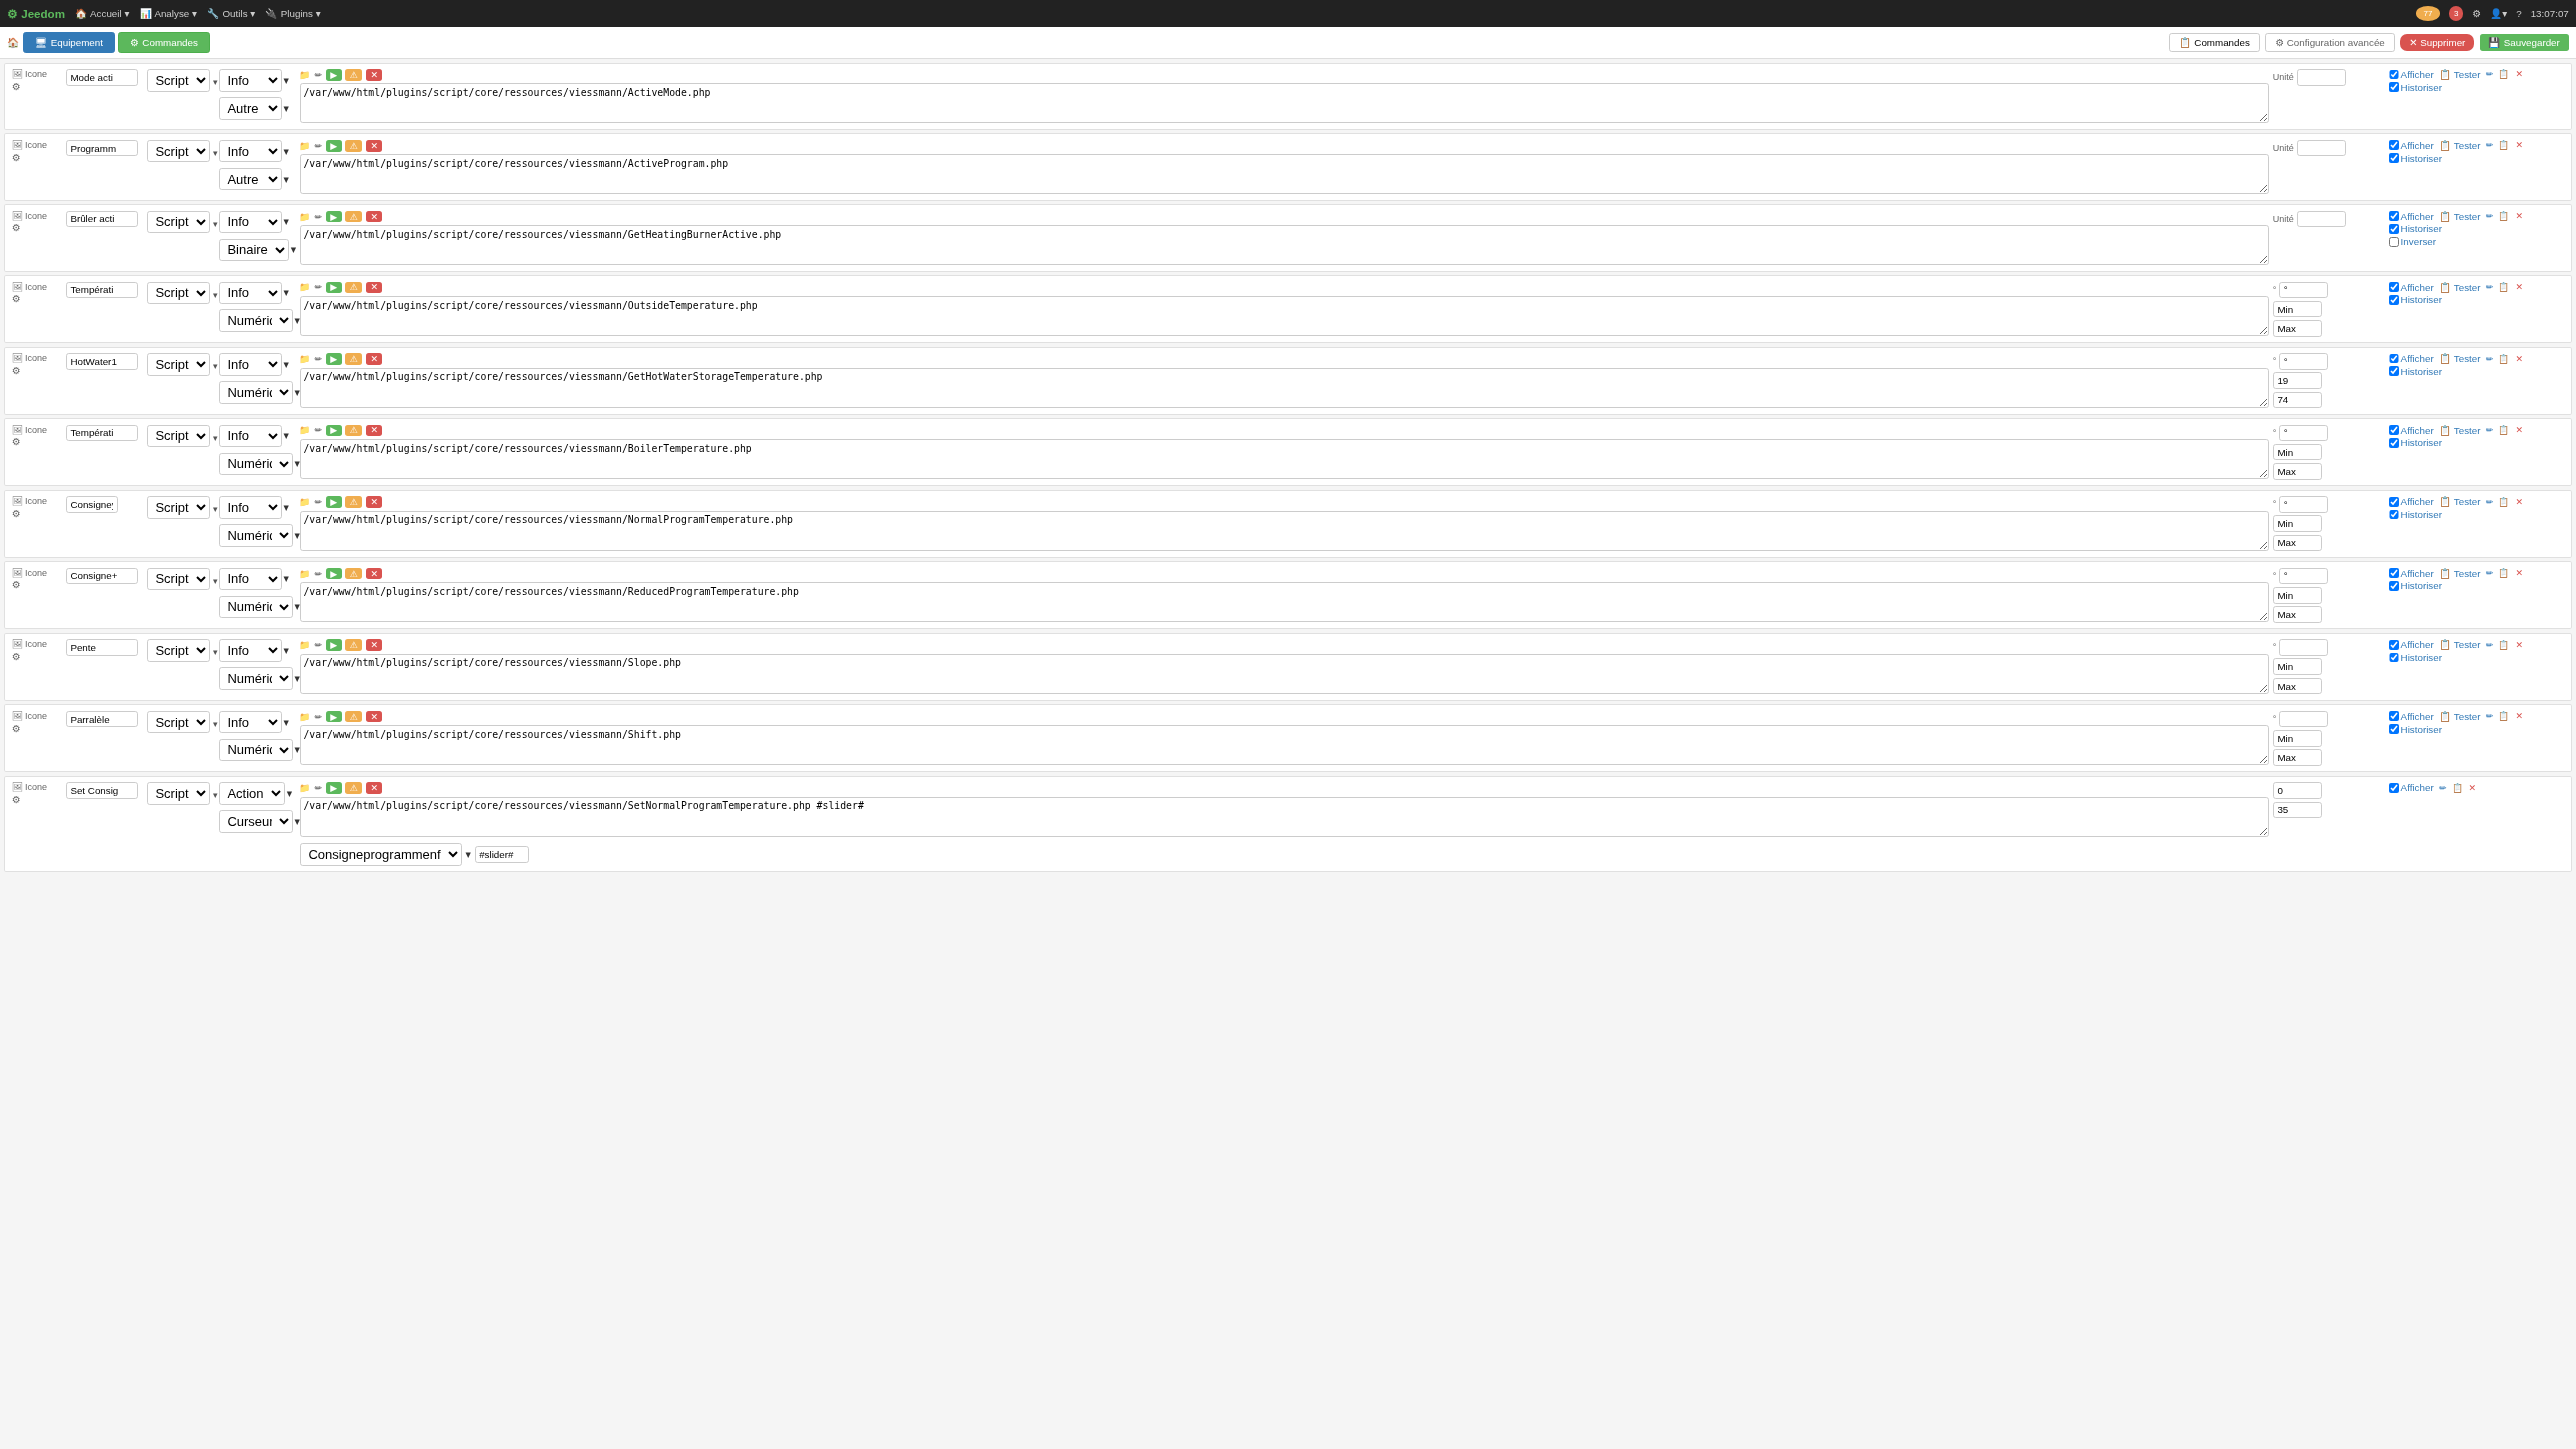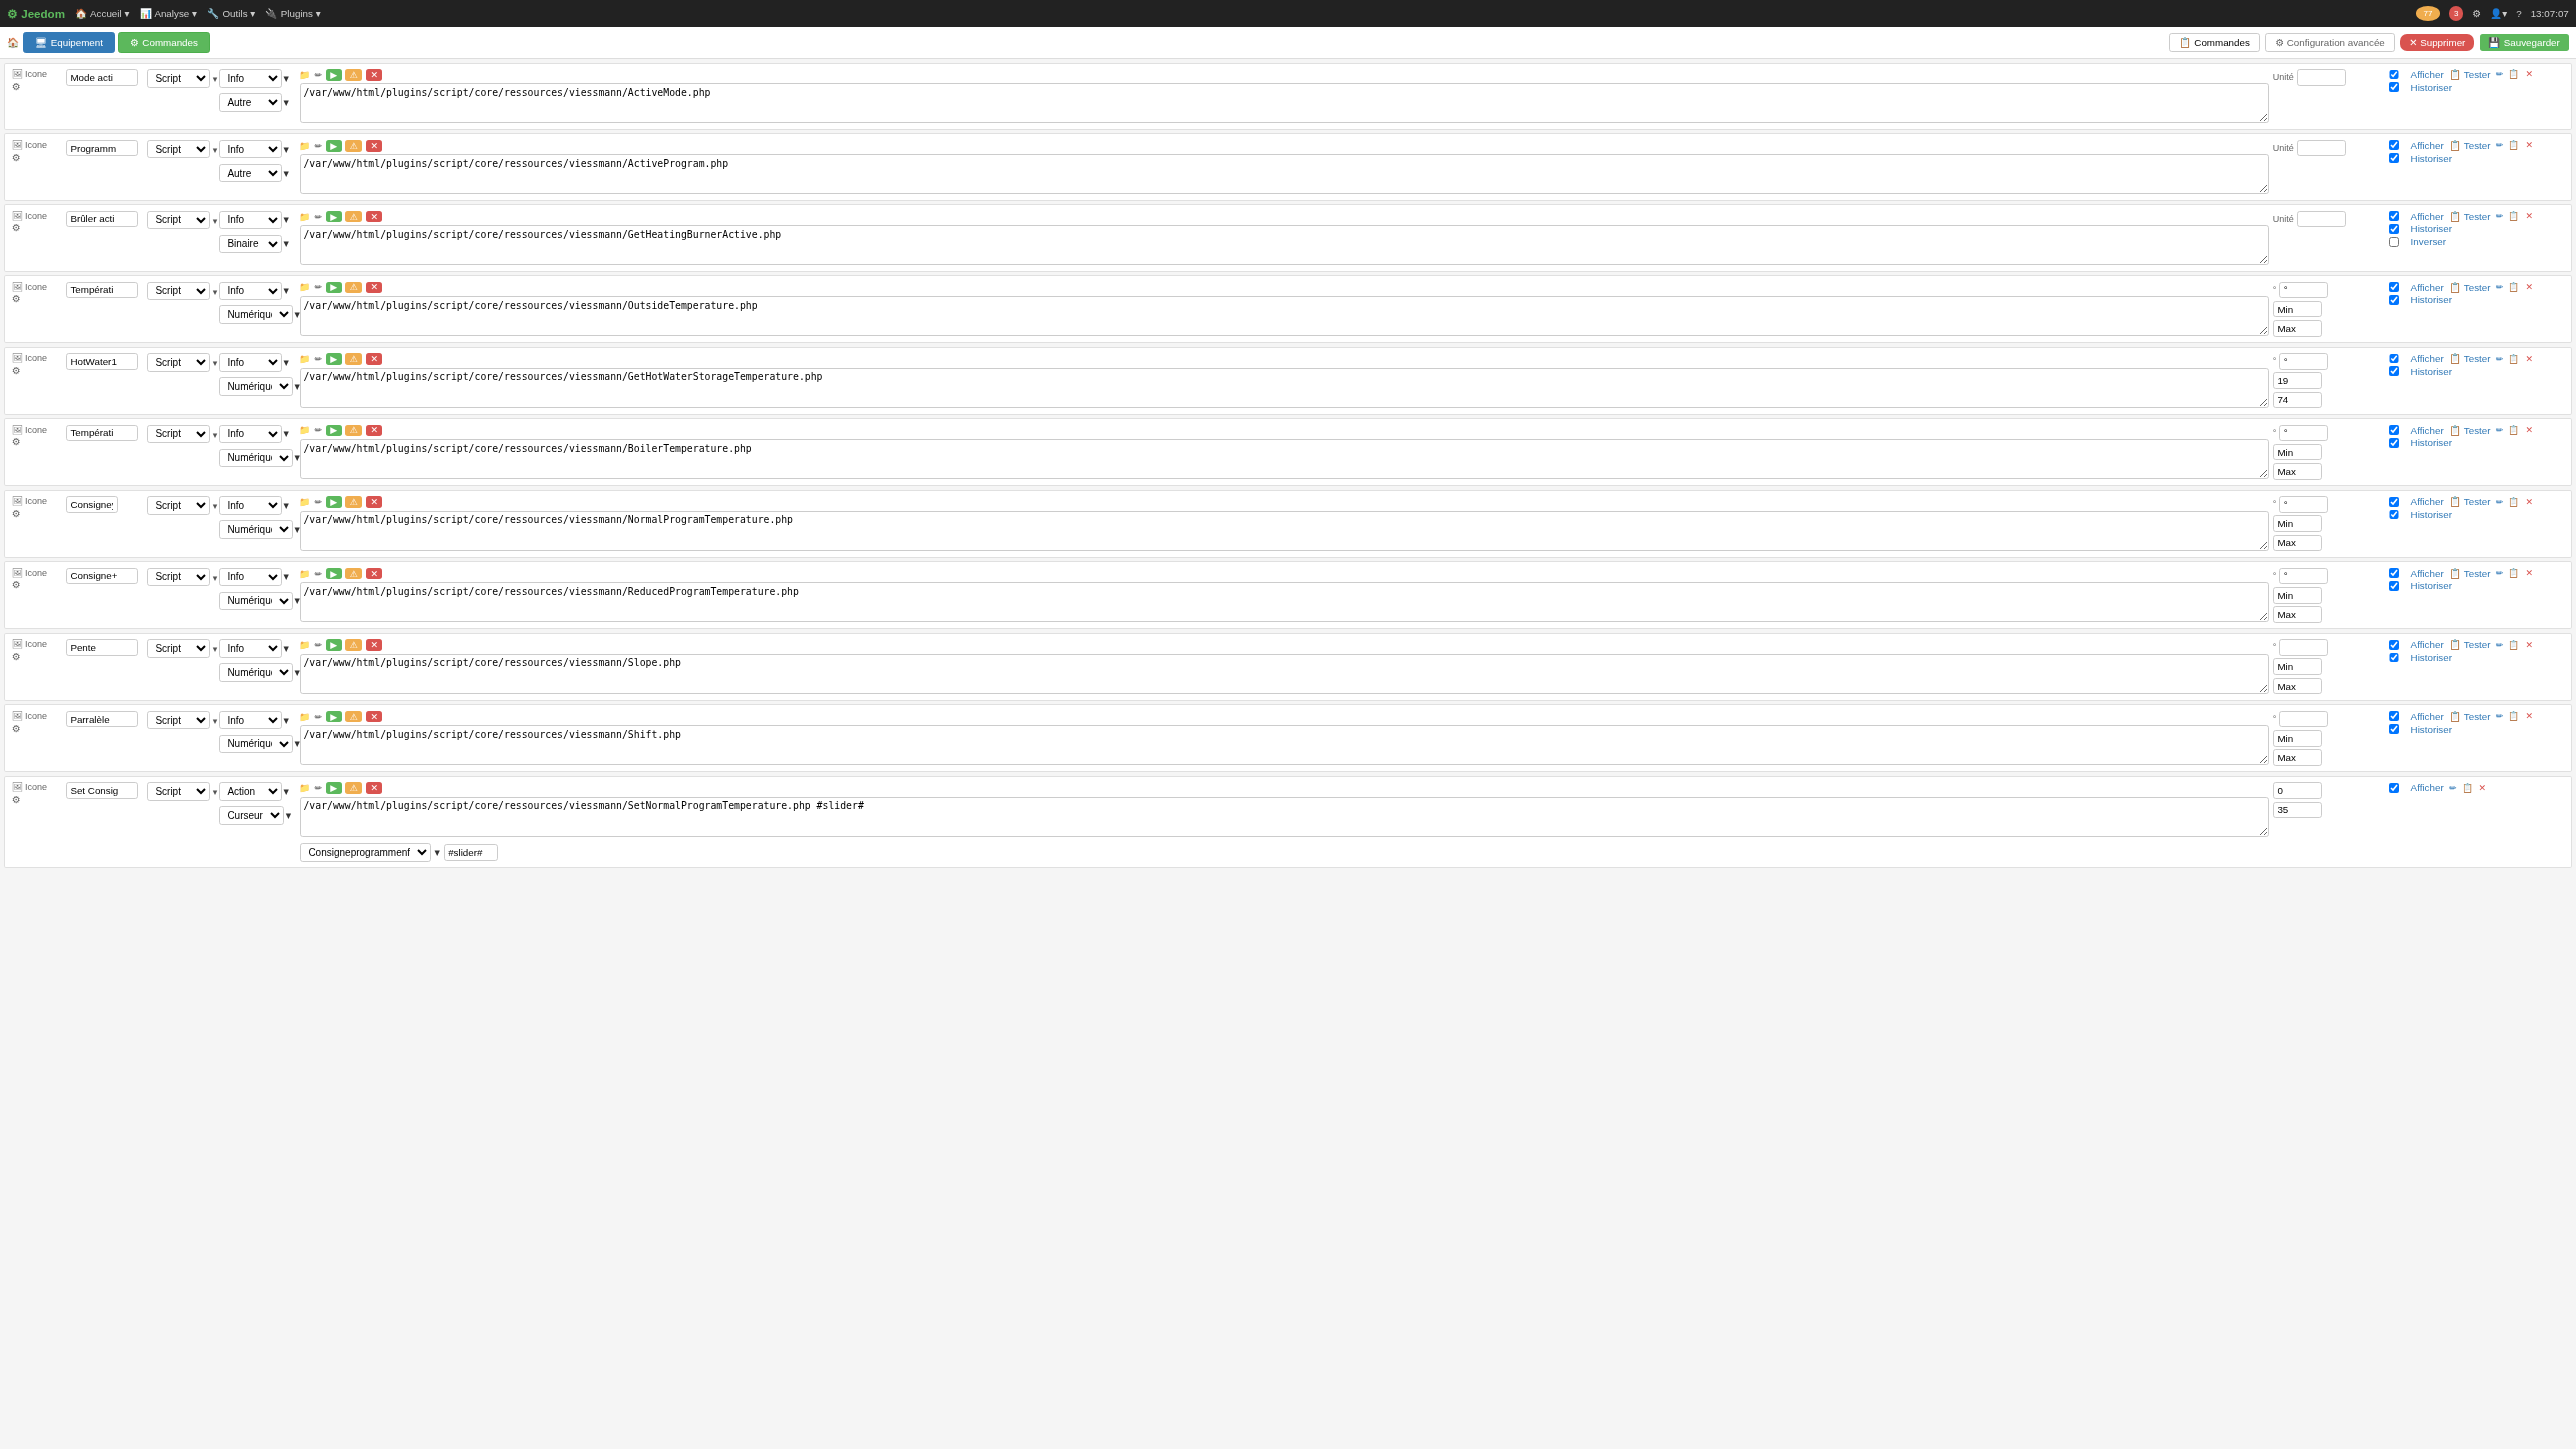--- a/index.html
+++ b/index.html
@@ -62,21 +62,21 @@
       margin-bottom: 3.6px;
       padding: 5.4px 7.2px;
       display: flex;
       align-items: flex-start;
       gap: 5.4px;
       border-radius: 1.8px;
     }
     .cmd-icon-btn { font-size: 9px; color: #666; cursor: pointer; border: none; background: none; padding: 0; display: flex; align-items: center; gap: 1.8px; }
     .mini-select {
       padding: 1.8px 3.6px;
-      font-size: 10px;
+      font-size: 13px;
       border: 0.9px solid #ccc;
       border-radius: 2.7px;
       background: #fff;
       min-width: 63px;
     }
     .mini-input {
       padding: 1.8px 3.6px;
       font-size: 9.8px;
       border: 0.9px solid #ccc;
       border-radius: 2.7px;
@@ -102,21 +102,21 @@
 
     .row-flex { display: flex; align-items: flex-start; width: 100%; }
     .col-icon { width: 54px; flex-shrink: 0; }
     .col-name { width: 81px; flex-shrink: 0; }
     .col-type { width: 72px; flex-shrink: 0; }
     .col-subtype { width: 81px; flex-shrink: 0; display: flex; flex-direction: column; gap: 2.7px; }
     .col-mid { flex: 1; min-width: 0; display: flex; flex-direction: column; gap: 2.7px; }
     .unit-input { width: 81px; }
     .num-input { width: 54px; }
 
-    .checkbox-inline { display: flex; align-items: center; gap: 12px; font-size: 9px; }
+    .checkbox-inline { display: flex; align-items: center; gap: 2px; font-size: 9px; }
     input[type=checkbox] { width: 9.8px; height: 9.8px; }
 
     .gear-icon { font-size: 9.8px; cursor: pointer; color: #666; }
     .arrow-icon { font-size: 9px; color: #555; }
   </style>
 </head>
 <body>
 
 <div class="navbar">
   <span class="navbar-brand">

